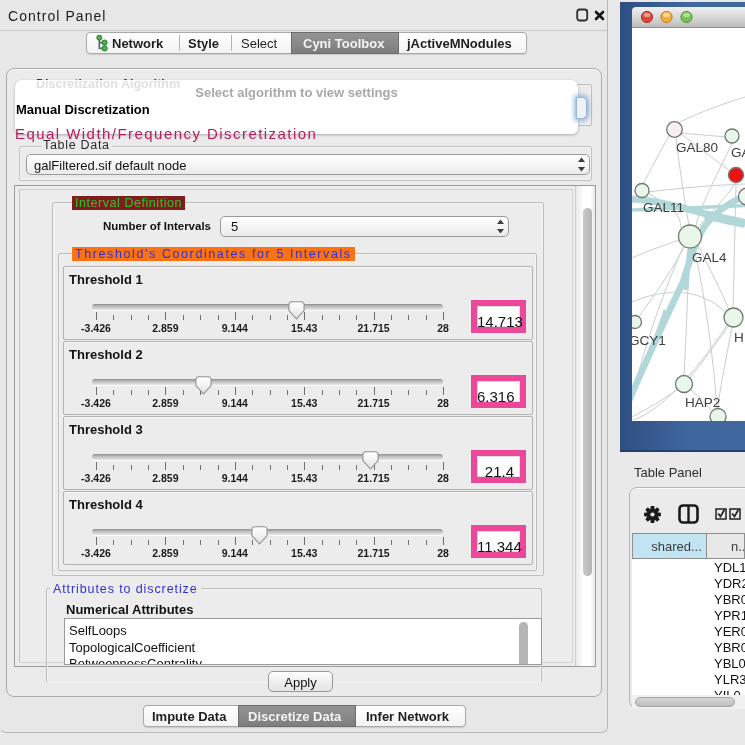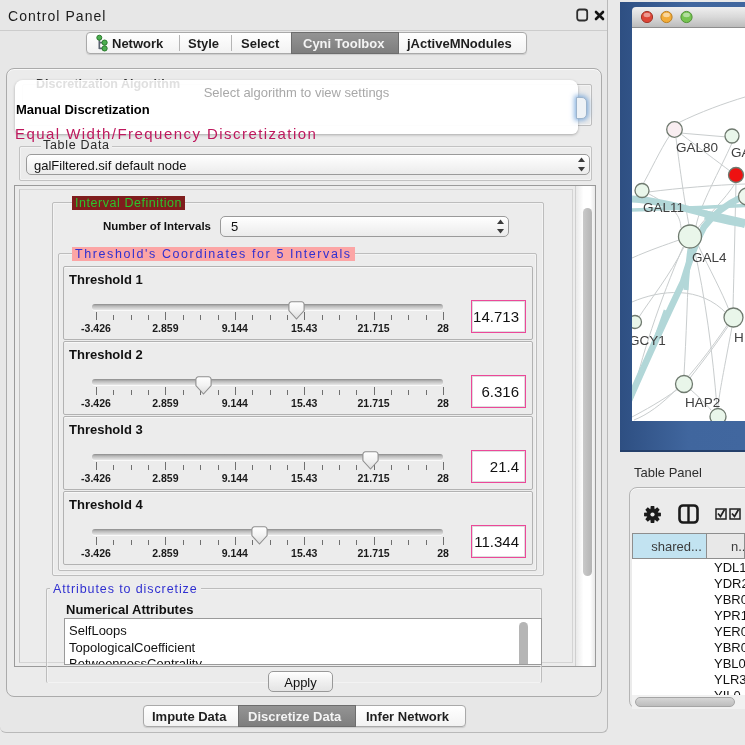--- a/index.html
+++ b/index.html
@@ -1,21 +1,21 @@
 <!DOCTYPE html>
 <html><head><meta charset="utf-8"><style>
 *{margin:0;padding:0;box-sizing:border-box}
 html,body{width:745px;height:745px;overflow:hidden;background:#e9e9e9;
 font-family:"Liberation Sans",sans-serif}
 .abs{position:absolute}
 .tblock{position:absolute;left:63px;width:470px;height:74px;border:1px solid #b2b2b2;border-radius:2px;background:#ececec;box-shadow:inset 0 1px 0 #f8f8f8}
 .tlabel{position:absolute;left:69px;font-size:13px;font-weight:bold;color:#111}
 .track{position:absolute;left:92px;width:351px;height:6px;border-radius:3px;background:linear-gradient(#8b8b8b 0%,#b9b9b9 35%,#d6d6d6 75%,#e8e8e8 100%);box-shadow:0 1px 0 #fafafa}
 .ticklab{position:absolute;width:60px;text-align:center;font-size:10.5px;font-weight:bold;color:#1a1a1a}
-.valbox{position:absolute;left:471px;width:55px;height:33px;background:#fff;border:1px solid #ec4899;box-shadow:inset 0 0 0 1px #dedede;font-size:15px;color:#111;text-align:right;padding:7px 6px 0 0}
+.valbox{position:absolute;left:471px;width:55px;height:33px;background:#fff;border:6px solid #ec4899;box-shadow:inset 0 0 0 1px #dedede;font-size:15px;color:#111;text-align:right;padding:7px 6px 0 0}
 .combo{position:absolute;height:21px;background:linear-gradient(#ffffff,#f6f6f6 45%,#ebebeb);border:1px solid #9a9a9a;border-radius:5px;font-size:13px;color:#111}
 .fieldset{position:absolute;border:1px solid #bdbdbd;border-radius:2px;box-shadow:inset 0 0 0 1px rgba(255,255,255,.4)}
 .flabel{position:absolute;font-size:12.5px;padding:0 3px}
 </style></head><body>
 
 <div class="abs" style="left:0;top:0;width:608px;height:733px;background:#e7e7e7;border-right:1px solid #b9b9b9;border-bottom:1px solid #b9b9b9;border-radius:0 0 6px 6px"></div>
 <div class="abs" style="left:8px;top:8px;font-size:14px;letter-spacing:1.05px;color:#1c1c1c">Control Panel</div>
 <div class="abs" style="left:0;top:30px;width:607px;height:1px;background:#cccccc"></div>
 
 <svg class="abs" style="left:576px;top:8px" width="13" height="14" viewBox="0 0 13 14">
@@ -29,21 +29,21 @@
 <svg class="abs" style="left:95px;top:34px" width="13" height="18" viewBox="0 0 13 18">
 <path d="M4.3,5 V15 M4.3,8.6 H9 M4.3,14.4 H9" stroke="#5a6370" stroke-width="1.6" fill="none"></path>
 <circle cx="4.3" cy="3.7" r="2.5" fill="#4caf50" stroke="#2c7a2e" stroke-width="1"></circle>
 <circle cx="9.6" cy="8.6" r="2.6" fill="#4caf50" stroke="#2c7a2e" stroke-width="1"></circle>
 <circle cx="9.6" cy="14.4" r="2.6" fill="#4caf50" stroke="#2c7a2e" stroke-width="1"></circle>
 </svg>
 <div class="abs" style="left:112px;top:36px;font-size:13px;font-weight:bold;color:#1e1e1e">Network</div>
 <div class="abs" style="left:179px;top:35px;width:1px;height:16px;background:#b5b5b5"></div>
 <div class="abs" style="left:188px;top:36px;font-size:13px;font-weight:bold;color:#1e1e1e">Style</div>
 <div class="abs" style="left:231px;top:35px;width:1px;height:16px;background:#b5b5b5"></div>
-<div class="abs" style="left:241px;top:36px;font-size:13px;font-weight:bold;color:#1e1e1e">Select</div>
+<div class="abs" style="left:241px;top:36px;font-size:13px;font-weight:normal;color:#1e1e1e">Select</div>
 <div class="abs" style="left:291px;top:32px;width:108px;height:22px;background:linear-gradient(#949494,#7e7e7e);border:1px solid #6d6d6d"></div>
 <div class="abs" style="left:303px;top:36px;font-size:13px;font-weight:bold;color:#f4f4f4">Cyni Toolbox</div>
 <div class="abs" style="left:407px;top:36px;font-size:13px;font-weight:bold;color:#1e1e1e">jActiveMNodules</div>
 
 <div class="abs" style="left:6px;top:68px;width:596px;height:629px;background:#ebebeb;border:1px solid #ababab;border-radius:8px;box-shadow:inset 0 1px 0 rgba(255,255,255,.7)"></div>
 
 <div class="fieldset" style="left:22px;top:84px;width:570px;height:42px"></div>
 <div class="abs" style="left:34px;top:78px;width:200px;height:2.5px;overflow:hidden">
     <span style="position:absolute;left:2px;top:-1.5px;font-size:12.5px;font-weight:bold;color:#3a3a3a">Discretization Algorithm</span>
   </div>
@@ -67,21 +67,21 @@
 
 <div class="abs" style="left:103px;top:220px;font-size:11.5px;font-weight:bold;color:#111">Number of Intervals</div>
 <div class="combo" style="left:219.5px;top:216px;width:289px"></div>
 <div class="abs" style="left:231px;top:219px;font-size:13px;color:#111">5</div>
 <svg class="abs" style="left:496px;top:219px" width="9" height="15" viewBox="0 0 9 15">
     <path d="M4.5,0.5 L8,5 H1 Z" fill="#3c3c3c"></path>
     <path d="M4.5,14.5 L8,10 H1 Z" fill="#3c3c3c"></path>
   </svg>
 
 <div class="fieldset" style="left:58px;top:253px;width:479px;height:318px"></div>
-<div class="flabel" style="left:72px;top:247px;color:#3030d0;background:#fca5a5;letter-spacing:1.6px">Threshold's Coordinates for 5 Intervals</div>
+<div class="flabel" style="left:72px;top:247px;color:#3030d0;background:#f97316;letter-spacing:1.6px">Threshold's Coordinates for 5 Intervals</div>
 <div class="tblock" style="top:266px">
 </div>
 <div class="tlabel" style="top:272px">Threshold 1</div>
 <div class="track" style="top:304px"></div>
 <div style="position:absolute;left:96.0px;top:312px;width:1px;height:8px;background:#6f6f6f"></div>
 <div style="position:absolute;left:113.3px;top:315px;width:1px;height:5px;background:#6f6f6f"></div>
 <div style="position:absolute;left:130.7px;top:315px;width:1px;height:5px;background:#6f6f6f"></div>
 <div style="position:absolute;left:148.1px;top:315px;width:1px;height:5px;background:#6f6f6f"></div>
 <div style="position:absolute;left:165.4px;top:312px;width:1px;height:8px;background:#6f6f6f"></div>
 <div style="position:absolute;left:182.8px;top:315px;width:1px;height:5px;background:#6f6f6f"></div>
@@ -342,14 +342,14 @@
 <div style="position:absolute;left:82px;top:1px;font-size:13px;color:#111;line-height:16px">YDL1<br>YDR2<br>YBR0<br>YPR1<br>YER0<br>YBR0<br>YBL0<br>YLR3<br>YIL0</div>
 </div>
 <div class="abs" style="left:632px;top:695px;width:113px;height:13.5px;background:#f1f1f1"></div>
 <div class="abs" style="left:635px;top:696.5px;width:100px;height:10.5px;background:linear-gradient(#d6d6d6,#bdbdbd);border:1px solid #a5a5a5;border-radius:5.5px"></div>
 
 <div class="abs" style="left:15px;top:80px;width:563px;height:54px;background:rgba(255,255,255,.97);border-radius:8px 8px 6px 6px;box-shadow:0 1px 3px rgba(0,0,0,.28)"></div>
 <div class="abs" style="left:576px;top:97px;width:11px;height:22px;background:#eef2f6;border:1px solid #9db4cc;border-radius:0 5px 5px 0;box-shadow:0 0 5px 1.5px rgba(100,155,215,.8)"></div>
 <div class="abs" style="left:34px;top:80.5px;width:220px;height:12px;overflow:hidden">
     <span style="position:absolute;left:2px;top:-4px;font-size:12.5px;font-weight:bold;color:#e0e0e0">Discretization Algorithm</span>
   </div>
-<div class="abs" style="left:15px;top:85px;width:563px;text-align:center;font-size:13px;font-weight:normal;color:#a8a8a8">Select algorithm to view settings</div>
+<div class="abs" style="left:15px;top:85px;width:563px;text-align:center;font-size:13px;font-weight:bold;color:#a8a8a8">Select algorithm to view settings</div>
 <div class="abs" style="left:16px;top:102px;font-size:13px;font-weight:bold;color:#000">Manual Discretization</div>
 <div class="abs" style="left:15px;top:125px;font-size:15px;letter-spacing:1.45px;color:#be185d">Equal Width/Frequency Discretization</div>
 </body></html>

